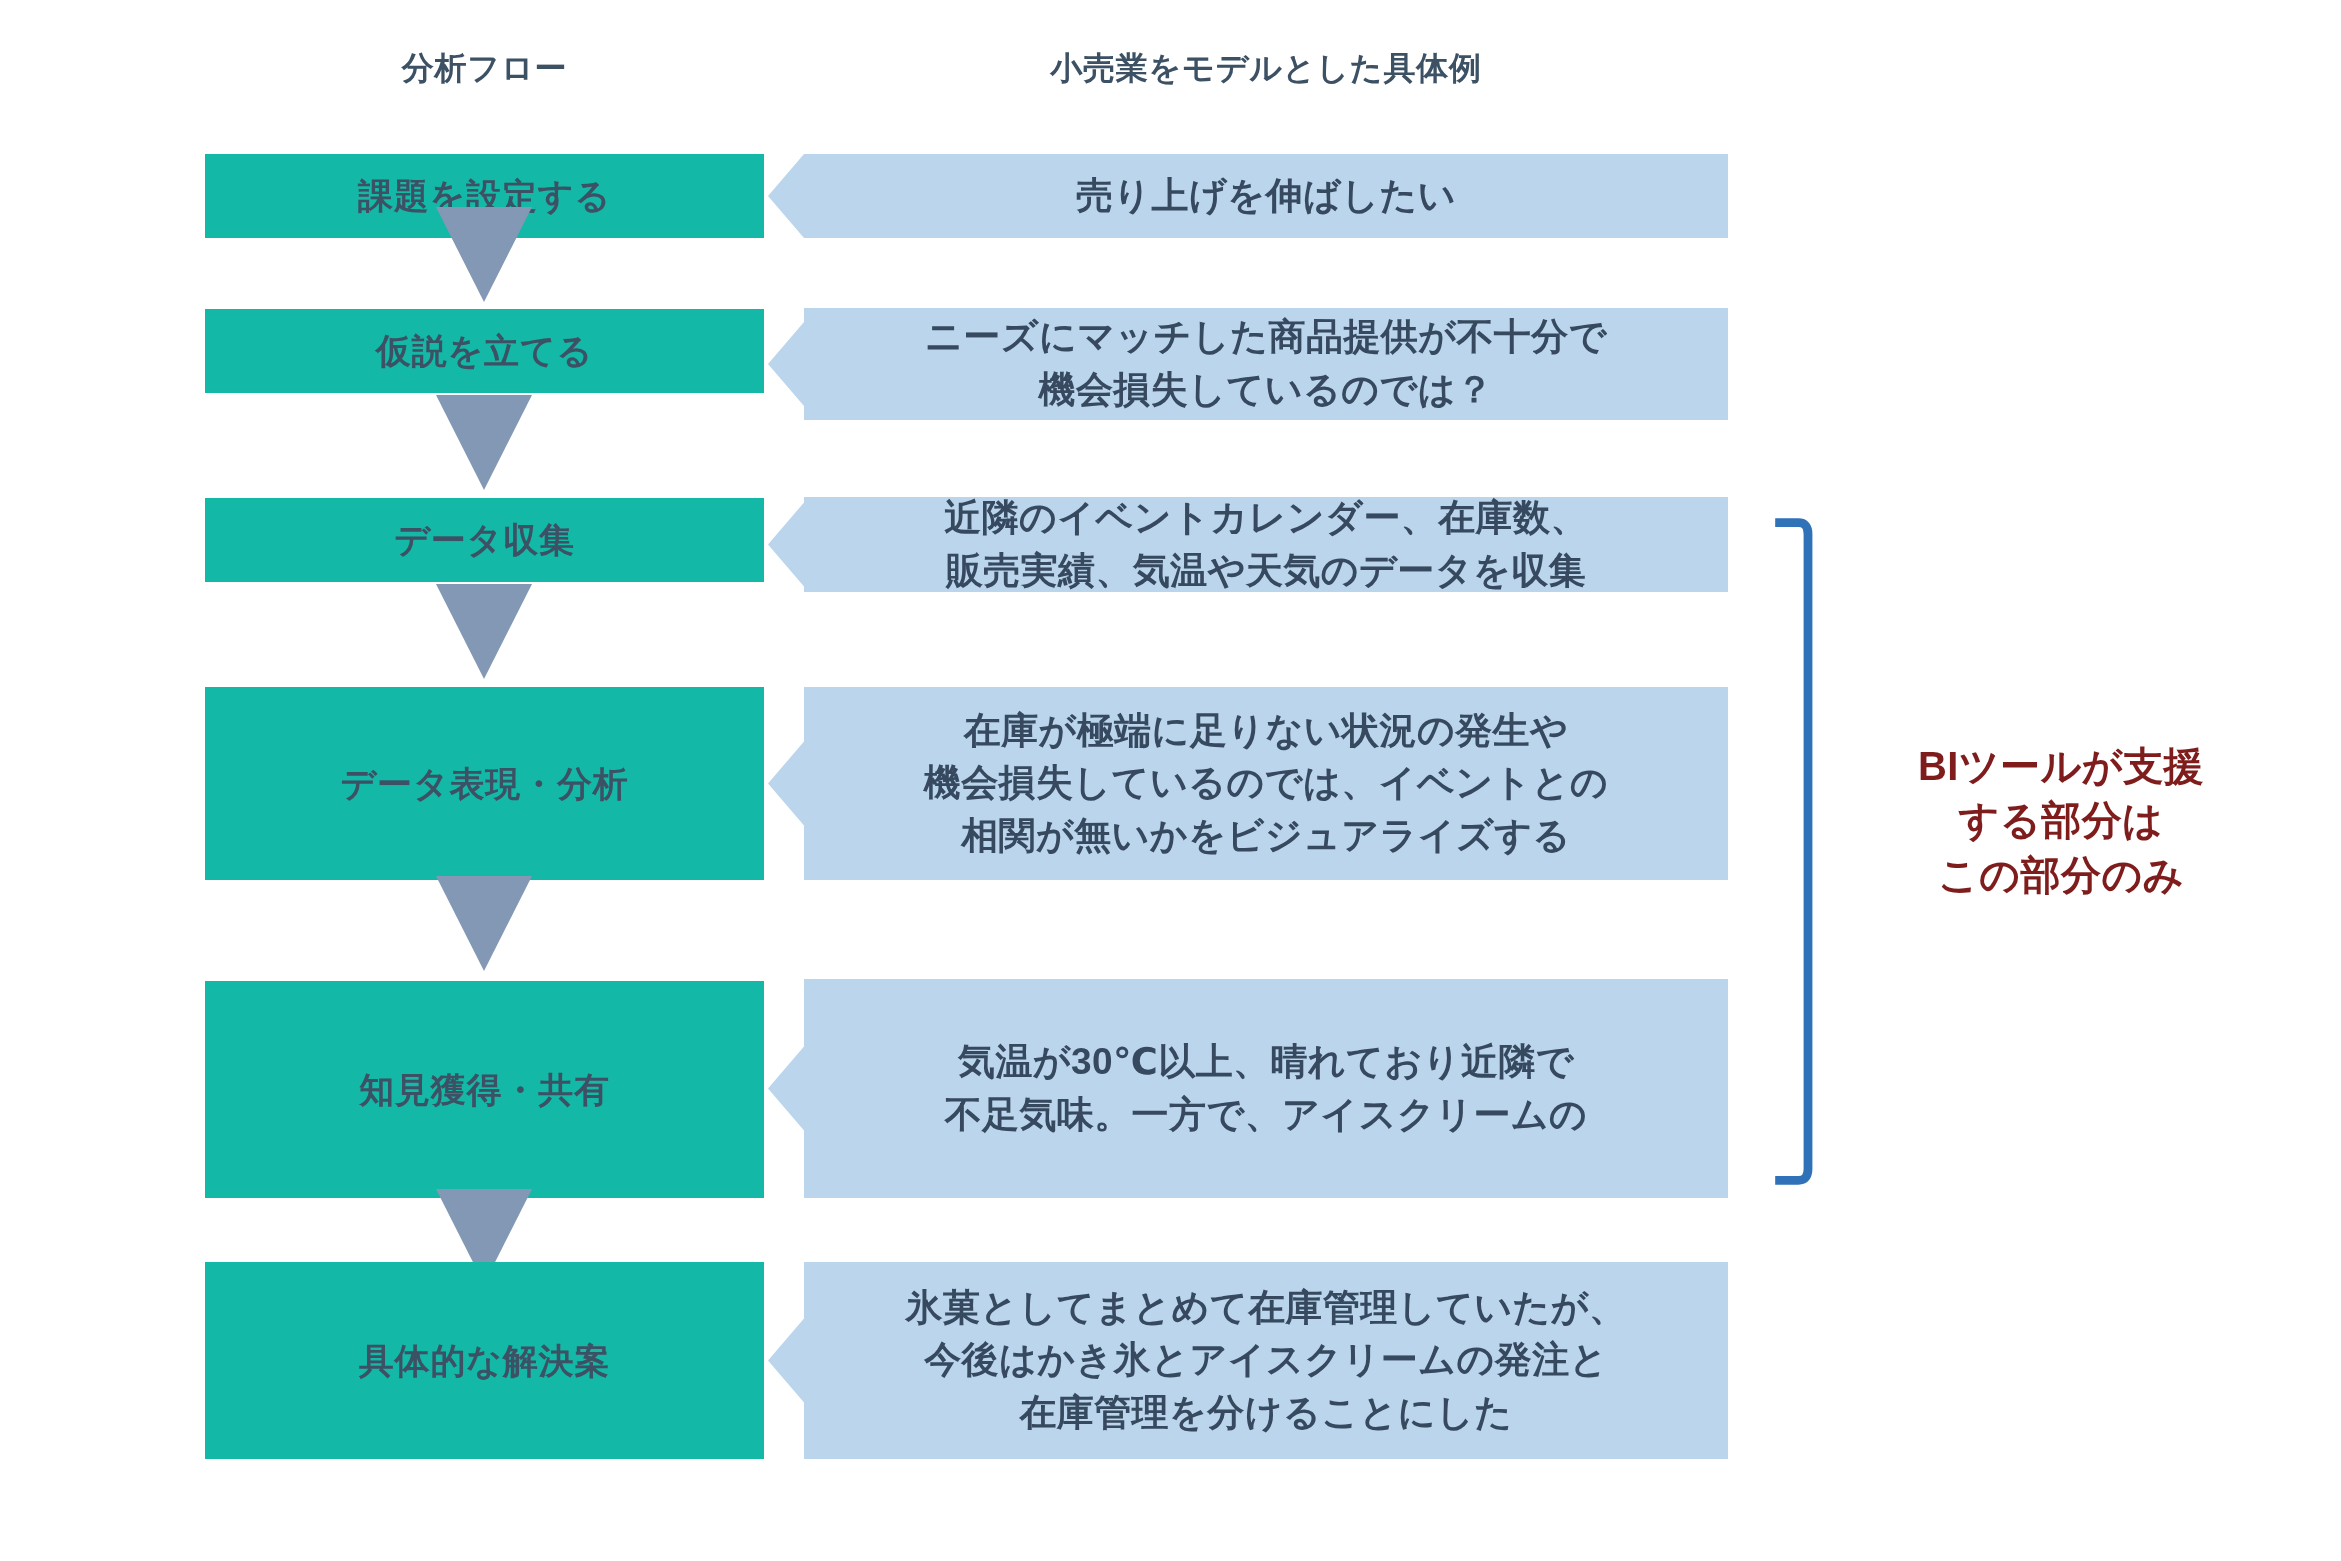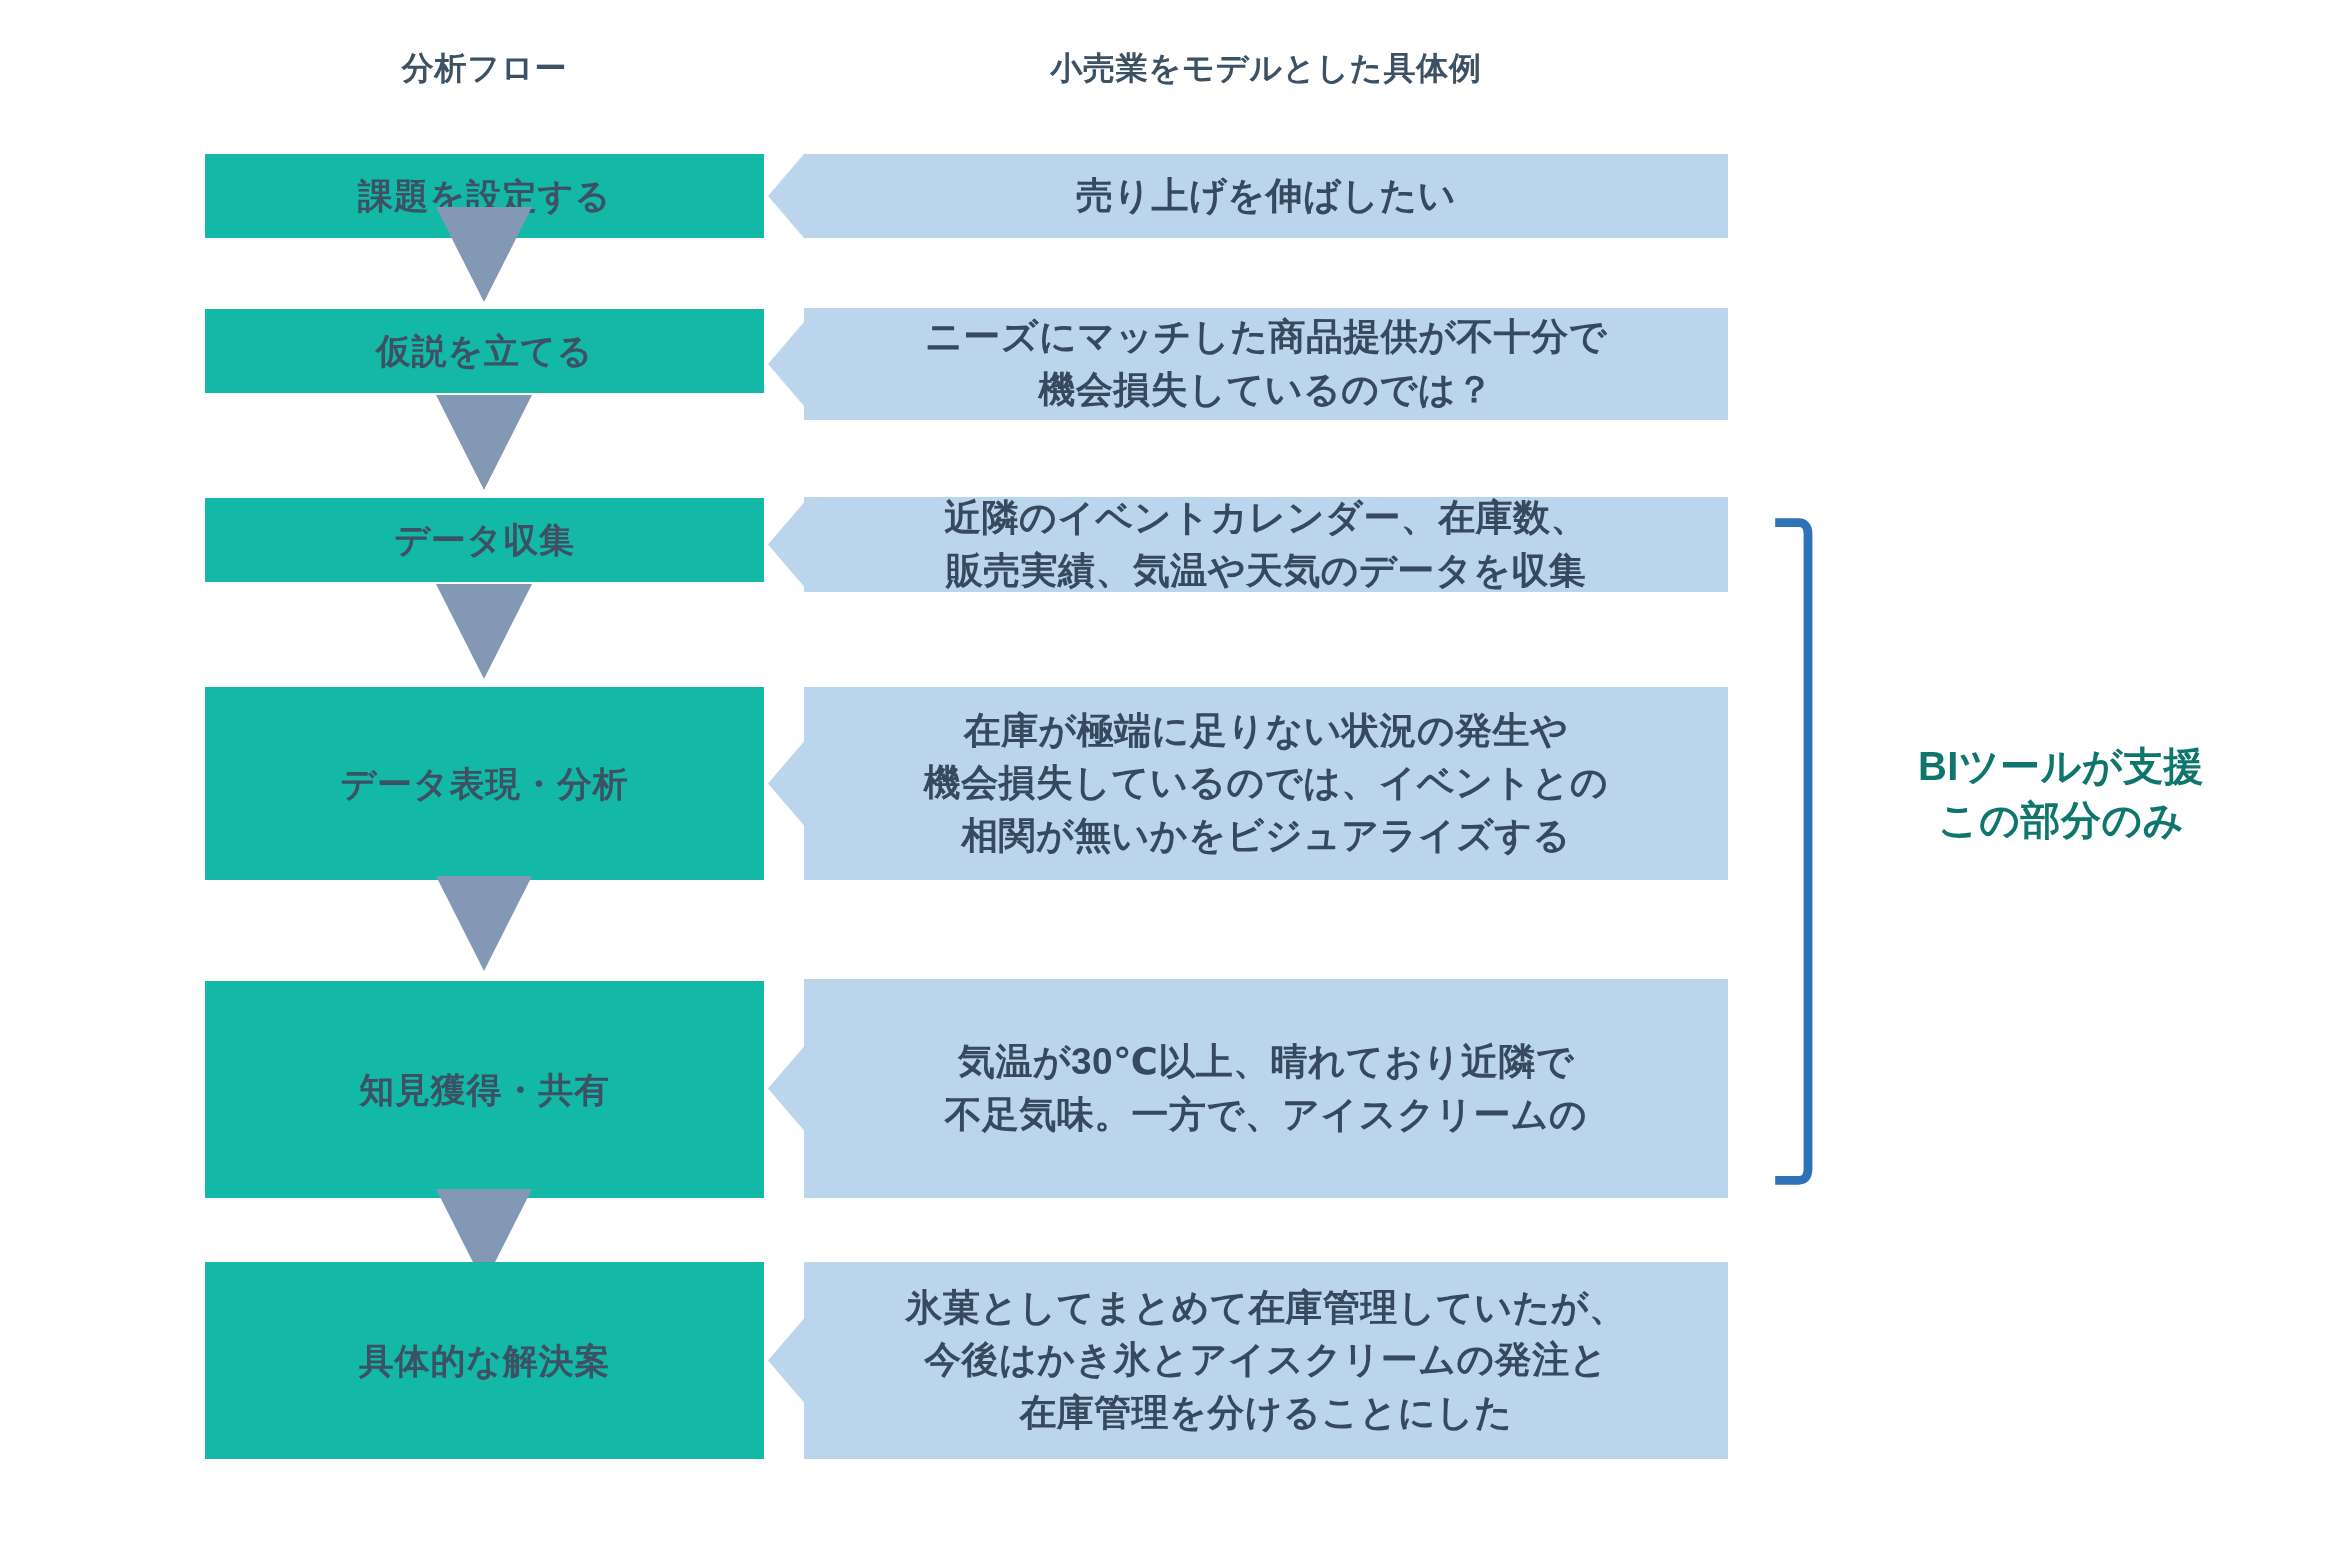--- a/index.html
+++ b/index.html
@@ -89,21 +89,21 @@
   
   #annotation{
     position:absolute;
     left:1836px;
     top:739px;
     width:450px;
     text-align:center;
     font-size:40px;
     font-weight:700;
     line-height:1.36;
-    color:#0f766e;
+    color:#7f1d1d;
     letter-spacing:0.4px;
   }
 </style>
 </head>
 <body>
 
 <div id="stage">
 
   <div class="col-header" id="hdr-flow">分析フロー</div>
 
@@ -176,17 +176,18 @@
   </div>
 
   <div id="bracket">
     <svg width="48" height="667" viewBox="0 0 60 830" fill="none" xmlns="http://www.w3.org/2000/svg">
       <path d="M4 4 H33 Q45 4 45 18 V812 Q45 826 33 826 H4" stroke="#2f72b8" stroke-width="11" fill="none" stroke-linecap="butt" stroke-linejoin="round"></path>
     </svg>
   </div>
 
   <div id="annotation">
     <div>BIツールが支援</div>
+    <div>する部分は</div>
     <div>この部分のみ</div>
   </div>
 
 </div>
 
 
 </body></html>

